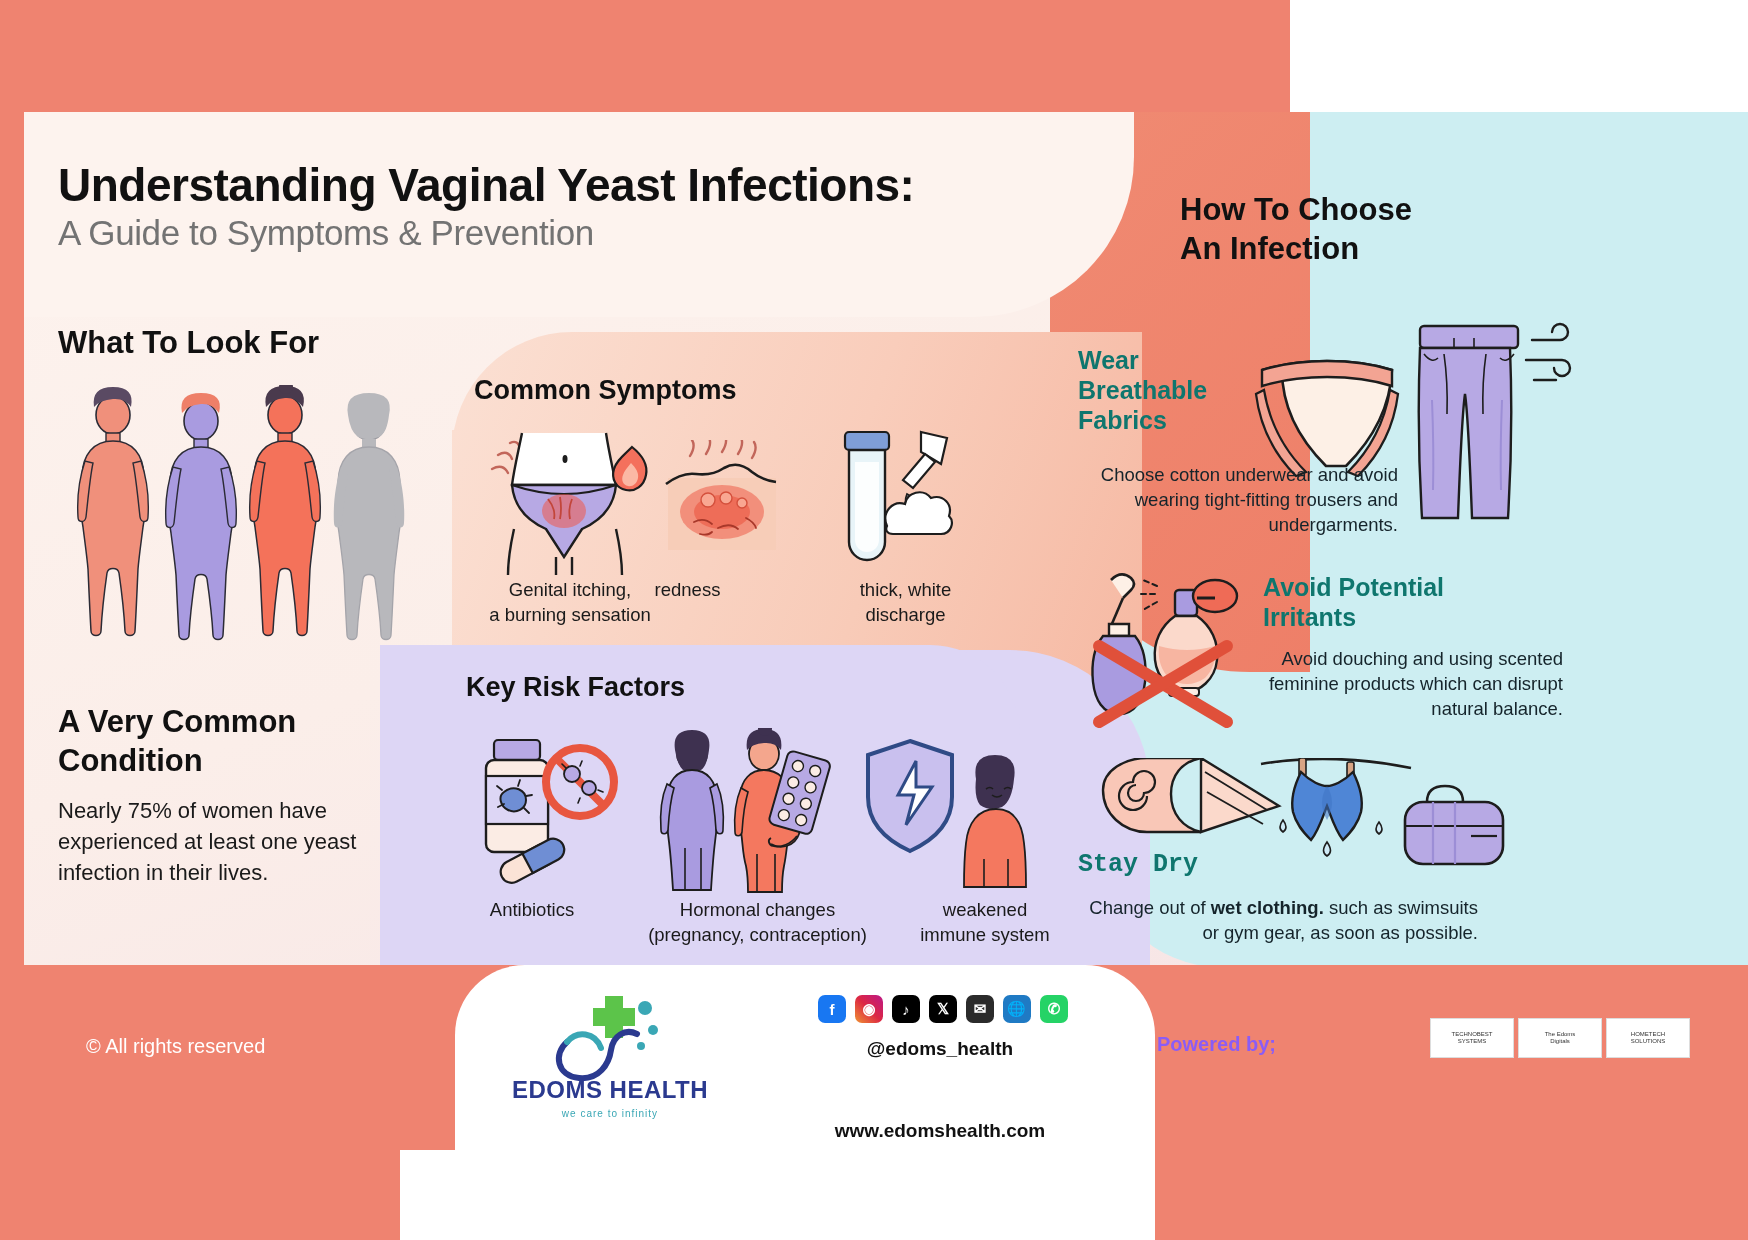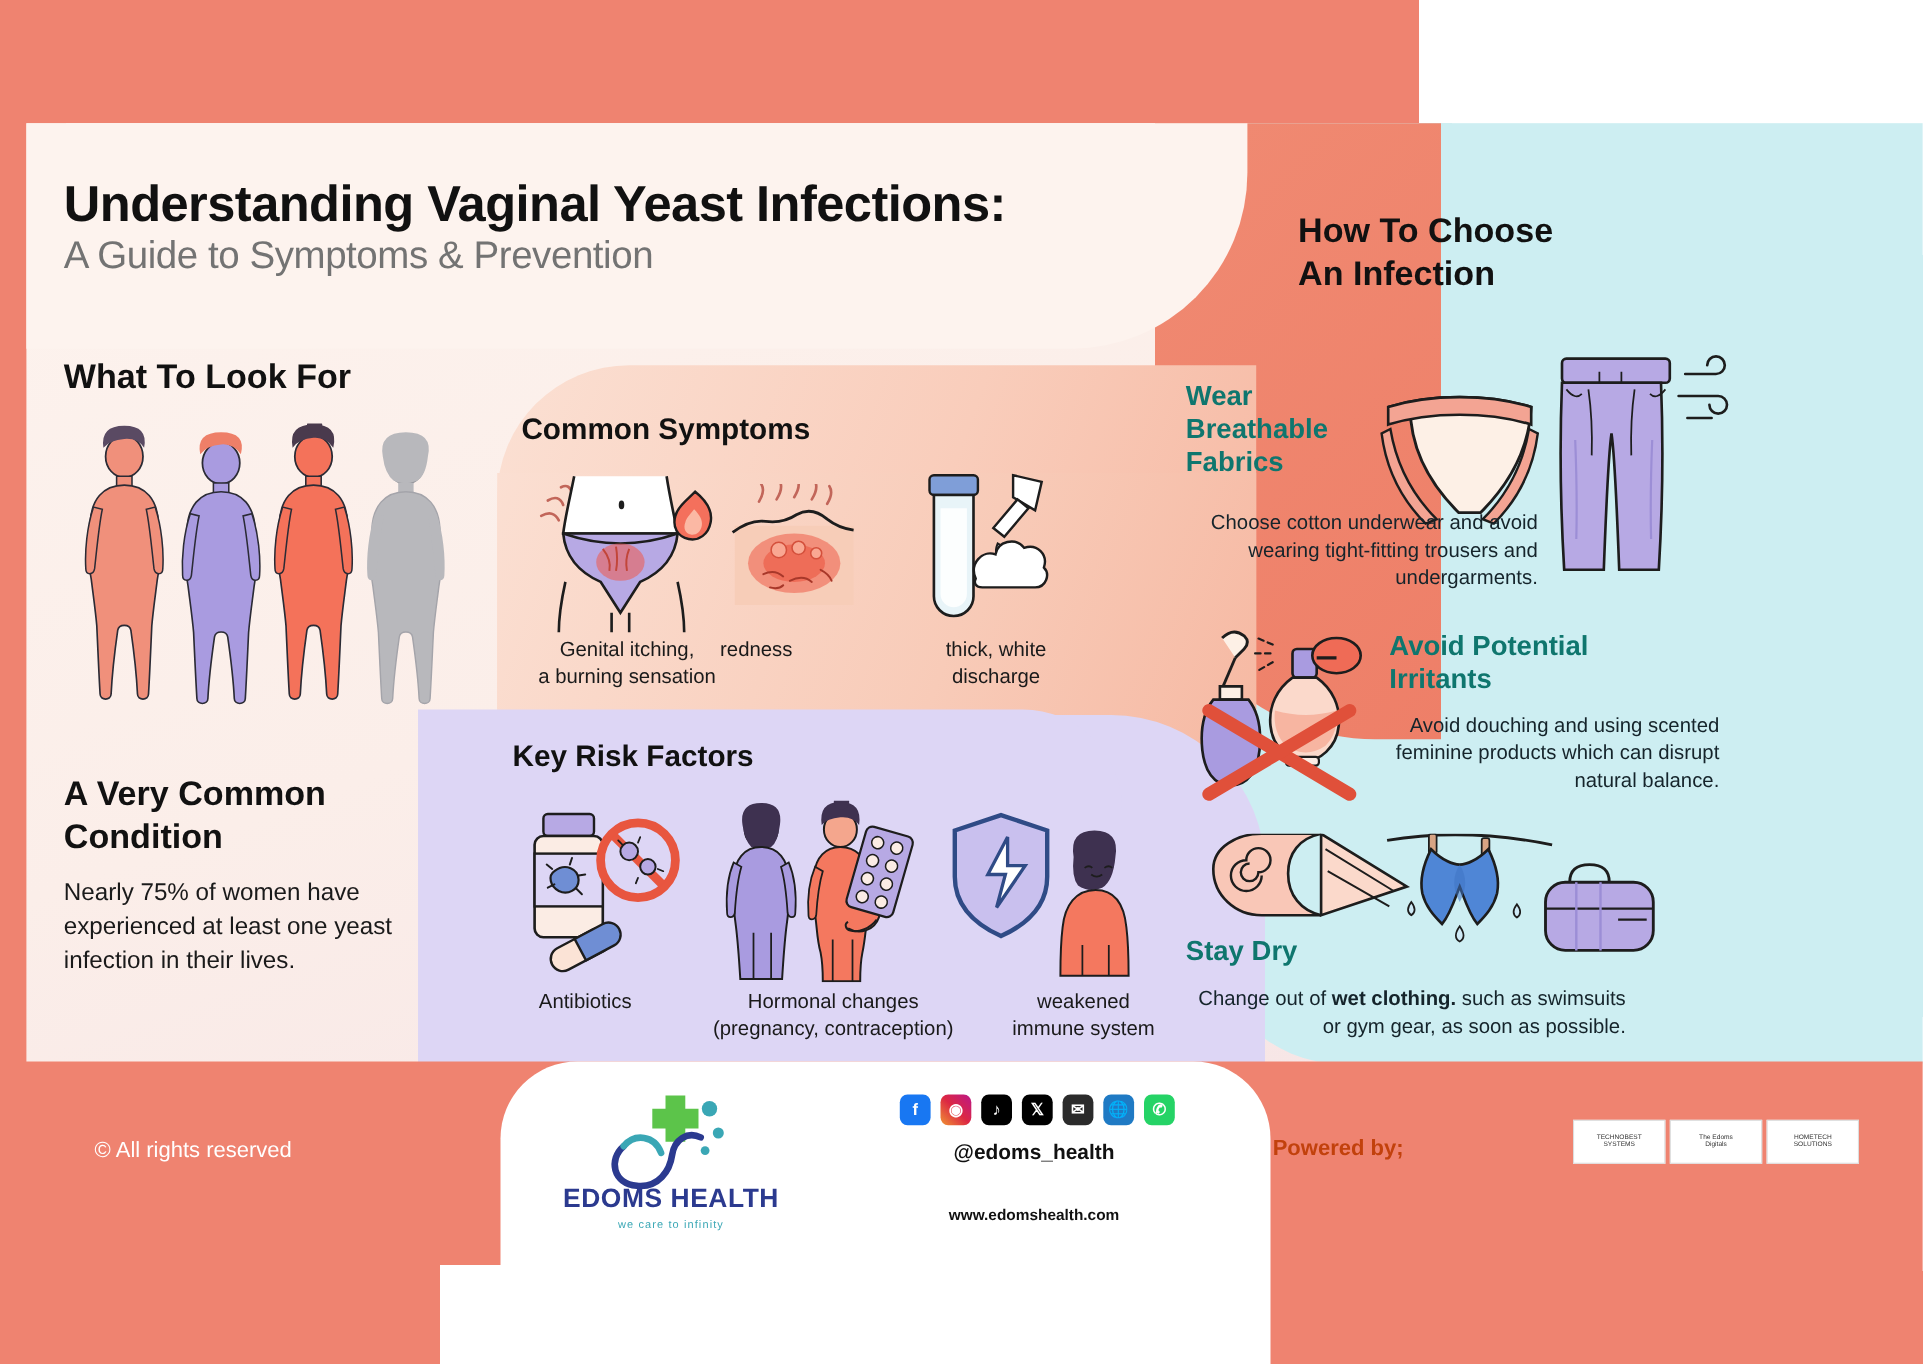--- a/index.html
+++ b/index.html
@@ -160,29 +160,29 @@
     text-align: right;
   }
   .tip-body b { font-weight: bold; }
 
   .copyright {
     position: absolute; left: 86px; top: 1035px;
     font-size: 20px; color: #ffffff; z-index: 10;
   }
   .powered {
     position: absolute; left: 1157px; top: 1033px;
-    font-size: 20px; font-weight: bold; color: #c2410c; z-index: 10;
+    font-size: 20px; font-weight: bold; color: #8b5cf6; z-index: 10;
   }
   .handle {
     position: absolute; left: 730px; top: 1038px; width: 420px;
     text-align: center; font-size: 19px; font-weight: bold; color: #111; z-index: 11;
   }
   .website {
-    position: absolute; left: 730px; top: 1096px; width: 420px;
-    text-align: center; font-size: 14px; font-weight: bold; color: #111; z-index: 11;
+    position: absolute; left: 730px; top: 1120px; width: 420px;
+    text-align: center; font-size: 19px; font-weight: bold; color: #111; z-index: 11;
   }
   .brandname {
     position: absolute; left: 495px; top: 1076px; width: 230px;
     text-align: center; font-size: 24px; font-weight: bold; color: #2b3a8f;
     letter-spacing: 0.5px; z-index: 11;
   }
   .brandtag {
     position: absolute; left: 495px; top: 1108px; width: 230px;
     text-align: center; font-size: 10px; color: #3aa7b5; letter-spacing: 1px; z-index: 11;
   }
@@ -483,21 +483,21 @@
         <path d="M6 68 q28 8 56 0 q2 20 -10 32 q-18 12 -36 0 q-12 -12 -10 -32z" fill="#f5a893" opacity="0.75"></path>
         <rect x="16" y="110" width="30" height="8" rx="3" fill="#fbece4" stroke="#1d1d1d" stroke-width="2"></rect>
         <path d="M4 8 l-14 -6 M2 16 l-18 0 M4 24 l-14 8" stroke="#1d1d1d" stroke-width="2" stroke-dasharray="5 4" stroke-linecap="round"></path>
       </g>
 
       <line x1="24" y1="88" x2="152" y2="164" stroke="#e0503a" stroke-width="12" stroke-linecap="round"></line>
       <line x1="152" y1="88" x2="24" y2="164" stroke="#e0503a" stroke-width="12" stroke-linecap="round"></line>
     </svg>
   </div>
 
-  <div class="tip-title" style="left:1078px; top:850px; width:240px;">
+  <div class="tip-title" style="left:1078px; top:850px; width:240px;font-family:Liberation Mono, monospace;">
     <div>Stay Dry</div>
   </div>
   <div class="tip-body" style="left:1078px; top:895px; width:400px;">
     <span>Change out of </span><b>wet clothing.</b><span> such as swimsuits or gym gear, as soon as possible.</span>
   </div>
   <div class="art" style="left:1085px; top:758px;">
     <svg width="430" height="140" viewBox="0 0 430 140">
 
       <g>
         <path d="M18 32 c0 -20 22 -32 44 -32 h54 c-20 4 -30 18 -30 36 c0 20 12 34 30 38 h-54 c-24 0 -44 -18 -44 -42z" fill="#f9c7b7" stroke="#1d1d1d" stroke-width="2.4"></path>

